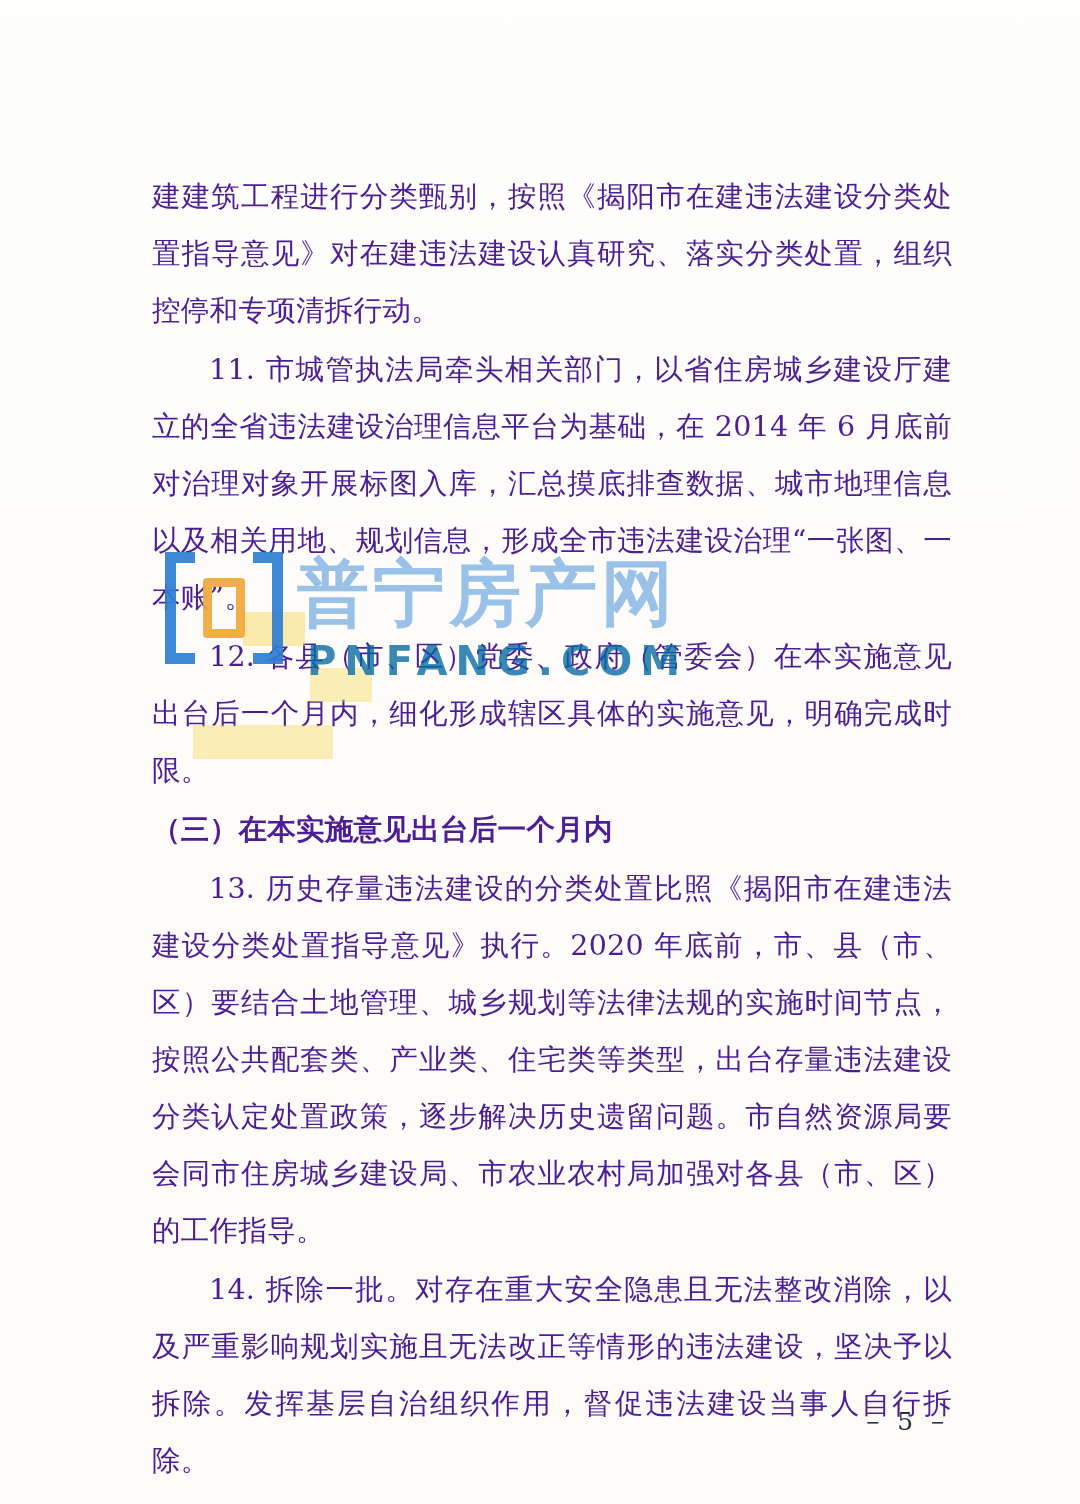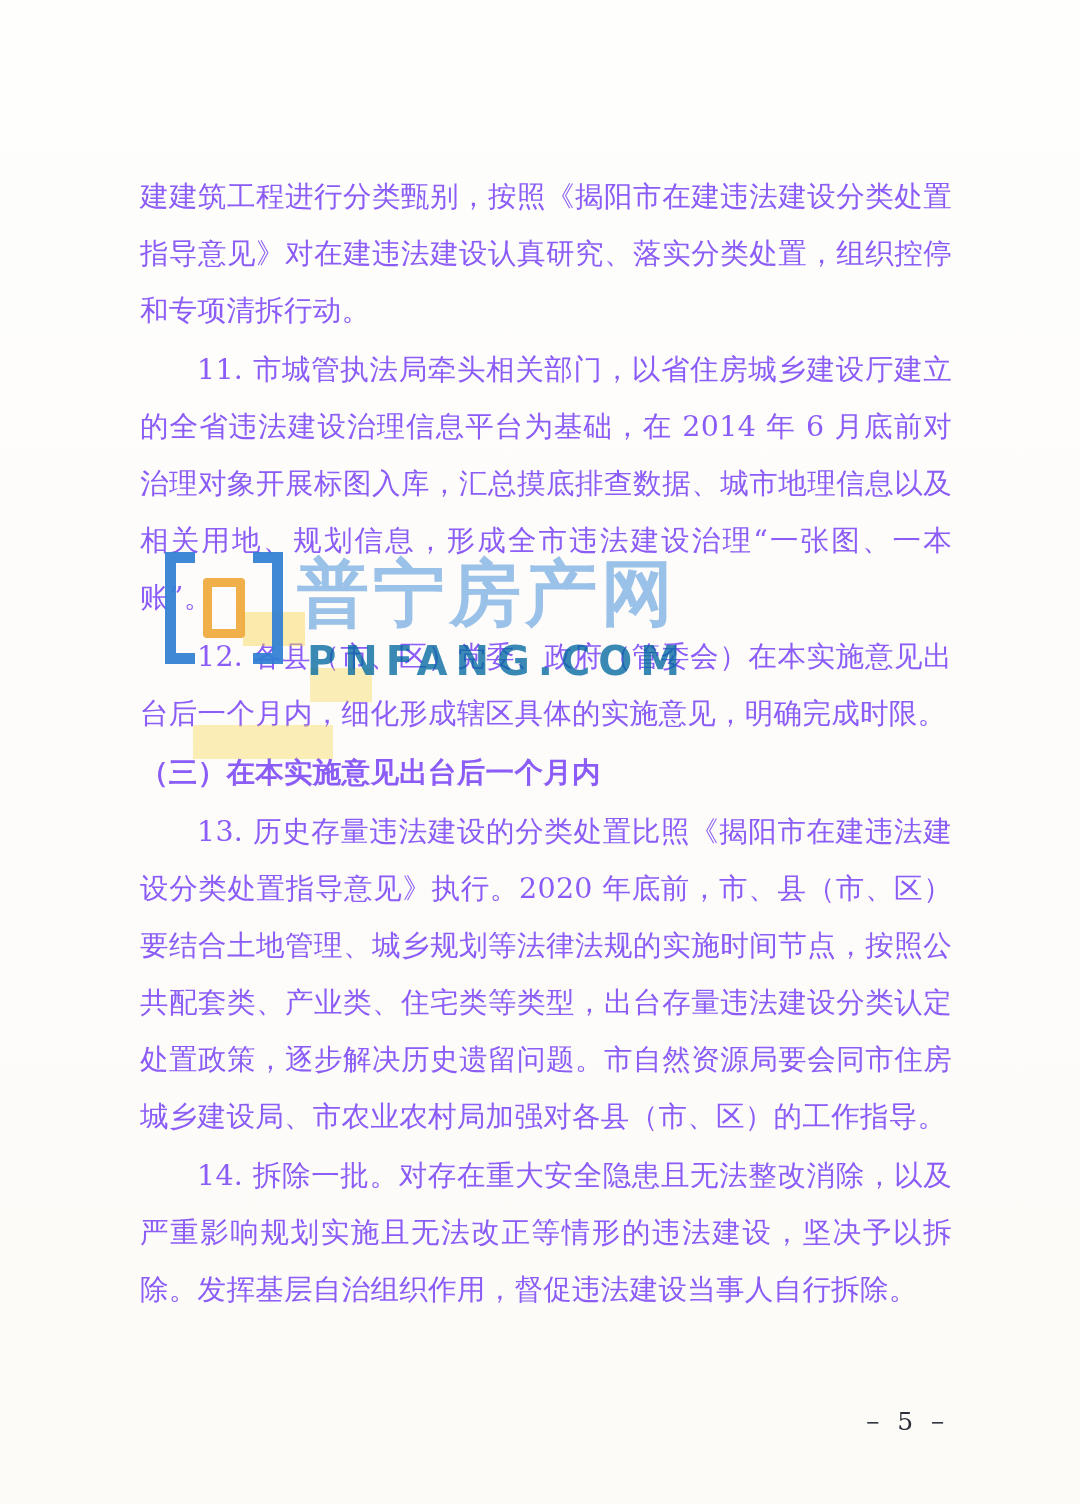--- a/index.html
+++ b/index.html
@@ -26,24 +26,24 @@
     background: linear-gradient(180deg, #fefefc 0%, #fdfcfa 40%, #fcfbf8 100%);
     pointer-events: none;
   }
   .content {
     position: absolute;
     left: 140px;
     top: 168px;
     width: 812px;
   }
   p {
-    margin: 0 0 2px 0;
+    margin: 0 0 2px 12px;
     font-size: 28.5px;
     line-height: 57px;
-    color: #8b5cf6;
+    color: #4c1d95;
     text-align: justify;
     text-justify: inter-ideograph;
     letter-spacing: 0.3px;
     font-family: "DejaVu Serif", serif;
   }
   p.indent {
     text-indent: 57px;
   }
   p.heading {
     font-weight: bold;

